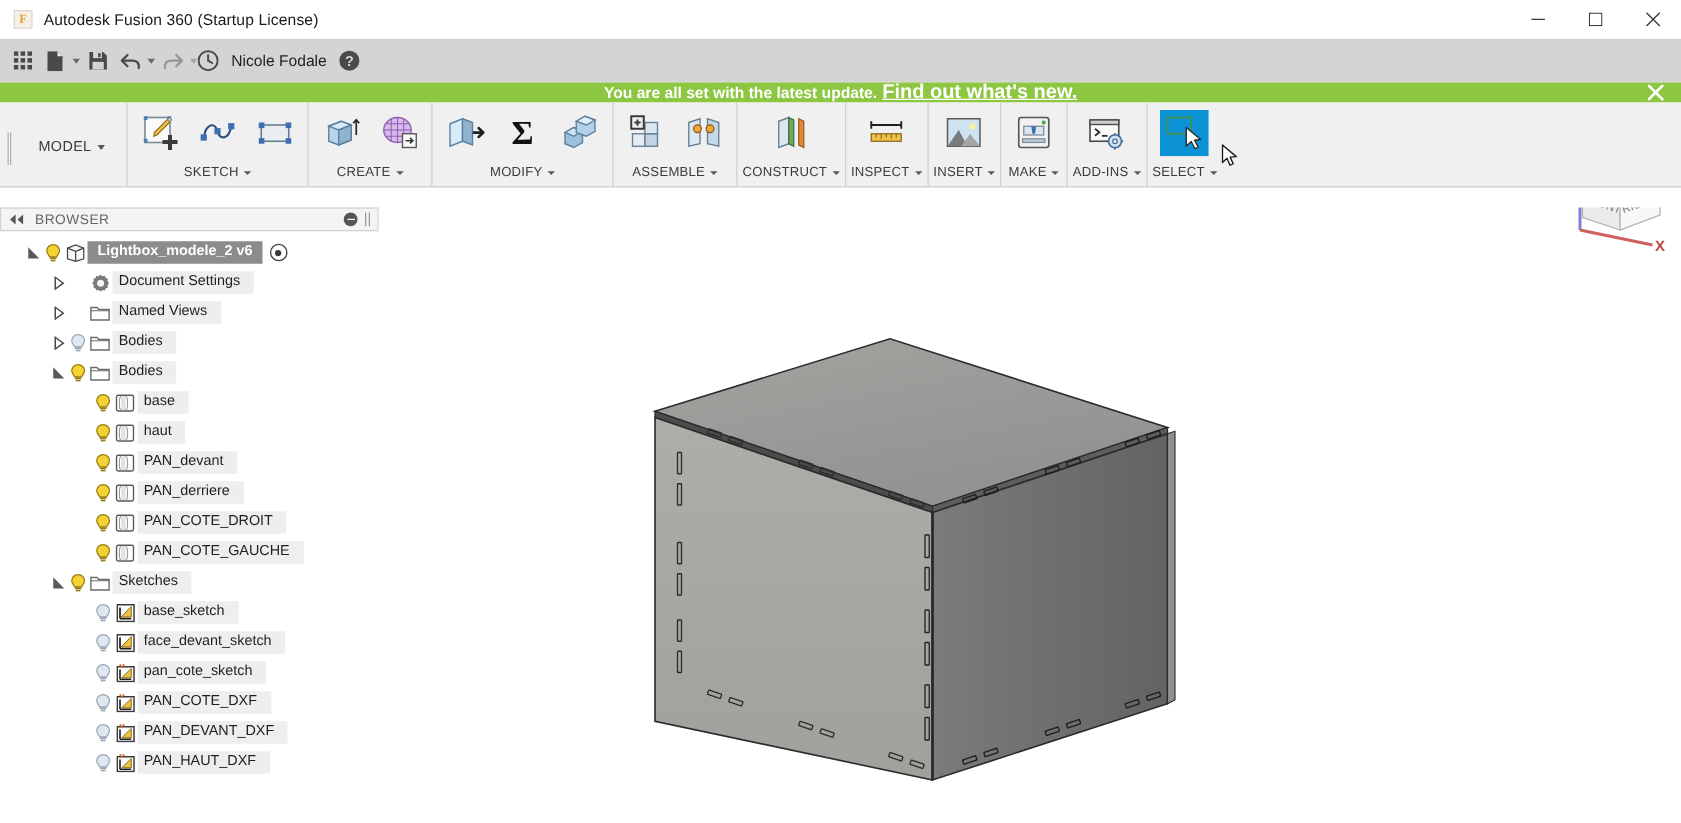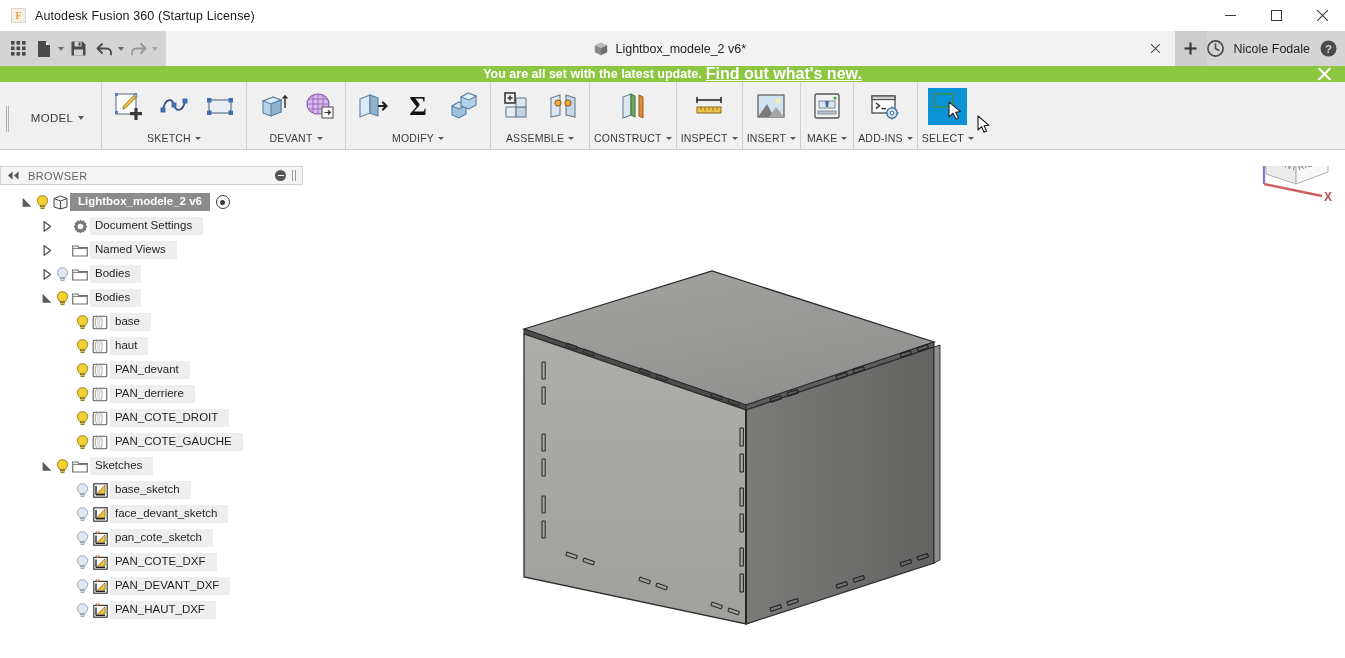--- a/index.html
+++ b/index.html
@@ -248,44 +248,20 @@
       <div class="qa-btn" style="opacity:.45">
         <svg width="17" height="14" viewBox="0 0 17 14">
           <path d="M11 2 L15.5 6.5 L11 11" fill="none" stroke="currentColor" stroke-width="1.8" stroke-linecap="round" stroke-linejoin="round"></path>
           <path d="M15 6.5 H6.5 C3 6.5 1.5 9 2 12.5" fill="none" stroke="currentColor" stroke-width="1.8" stroke-linecap="round"></path>
         </svg>
       </div>
       <div class="qa-caret" style="opacity:.45"></div>
     </div>
   </div>
 
-  <div class="tabstrip">
-    <div class="doc-tab">
-      <span class="tab-cube">
-        <svg width="14" height="14" viewBox="0 0 14 14">
-          <path d="M7 0.6 L13.2 3.3 L7 6 L0.8 3.3 Z" fill="#b9b9b9"></path>
-          <path d="M0.8 3.3 L7 6 L7 13.2 L0.8 10.3 Z" fill="#8a8a8a"></path>
-          <path d="M13.2 3.3 L7 6 L7 13.2 L13.2 10.3 Z" fill="#6e6e6e"></path>
-        </svg>
-      </span>
-      <span>Lightbox_modele_2 v6*</span>
-      <span class="tab-close">
-        <svg width="9" height="9" viewBox="0 0 9 9">
-            <line x1="0" y1="0" x2="9" y2="9" stroke="currentColor" stroke-width="1.1"></line>
-            <line x1="9" y1="0" x2="0" y2="9" stroke="currentColor" stroke-width="1.1"></line>
-          </svg>
-      </span>
-    </div>
-    <div class="tab-add">
-      <svg width="13" height="13" viewBox="0 0 13 13">
-        <line x1="6.5" y1="0.5" x2="6.5" y2="12.5" stroke="currentColor" stroke-width="2.2"></line>
-        <line x1="0.5" y1="6.5" x2="12.5" y2="6.5" stroke="currentColor" stroke-width="2.2"></line>
-      </svg>
-    </div>
-  </div>
 
   <div class="qa-right">
     <div class="recent-icon">
       <svg width="17" height="17" viewBox="0 0 17 17">
         <circle cx="8.5" cy="8.5" r="7.6" fill="none" stroke="currentColor" stroke-width="1.6"></circle>
         <path d="M8.5 4 V8.5 L11.8 10.4" fill="none" stroke="currentColor" stroke-width="1.6" stroke-linecap="round"></path>
       </svg>
     </div>
     <div class="username">Nicole Fodale</div>
     <div class="help-icon">
@@ -378,21 +354,21 @@
             <path d="M15 4 V24"></path>
               <path d="M10 4.8 V23.2"></path>
               <path d="M20 4.8 V23.2"></path>
           </g>
           <rect x="19" y="17" width="11" height="11" fill="#fafafa" stroke="#555" stroke-width="1.1"></rect>
           <path d="M21.5 22.5 H27 M25 20.3 L27.3 22.5 L25 24.7" stroke="#333" stroke-width="1.2" fill="none"></path>
         </svg>
       </div>
     </div>
     <div class="rib-label">
-      <span>DEVANT</span>
+      <span>CREATE</span>
       <span class="rib-caret"></span>
     </div>
   </div>
 
   <div class="rib-group">
     <div class="rib-icons">
       <div class="rib-btn">
         <svg width="32" height="32" viewBox="0 0 32 32">
           <path d="M4 9 L14 5 L14 23 L4 27 Z" fill="#d9ebf7" stroke="#5b7f9e" stroke-width="1.1"></path>
           <path d="M14 5 L22 8 L22 26 L14 23 Z" fill="#8fb4d0" stroke="#5b7f9e" stroke-width="1.1"></path>

